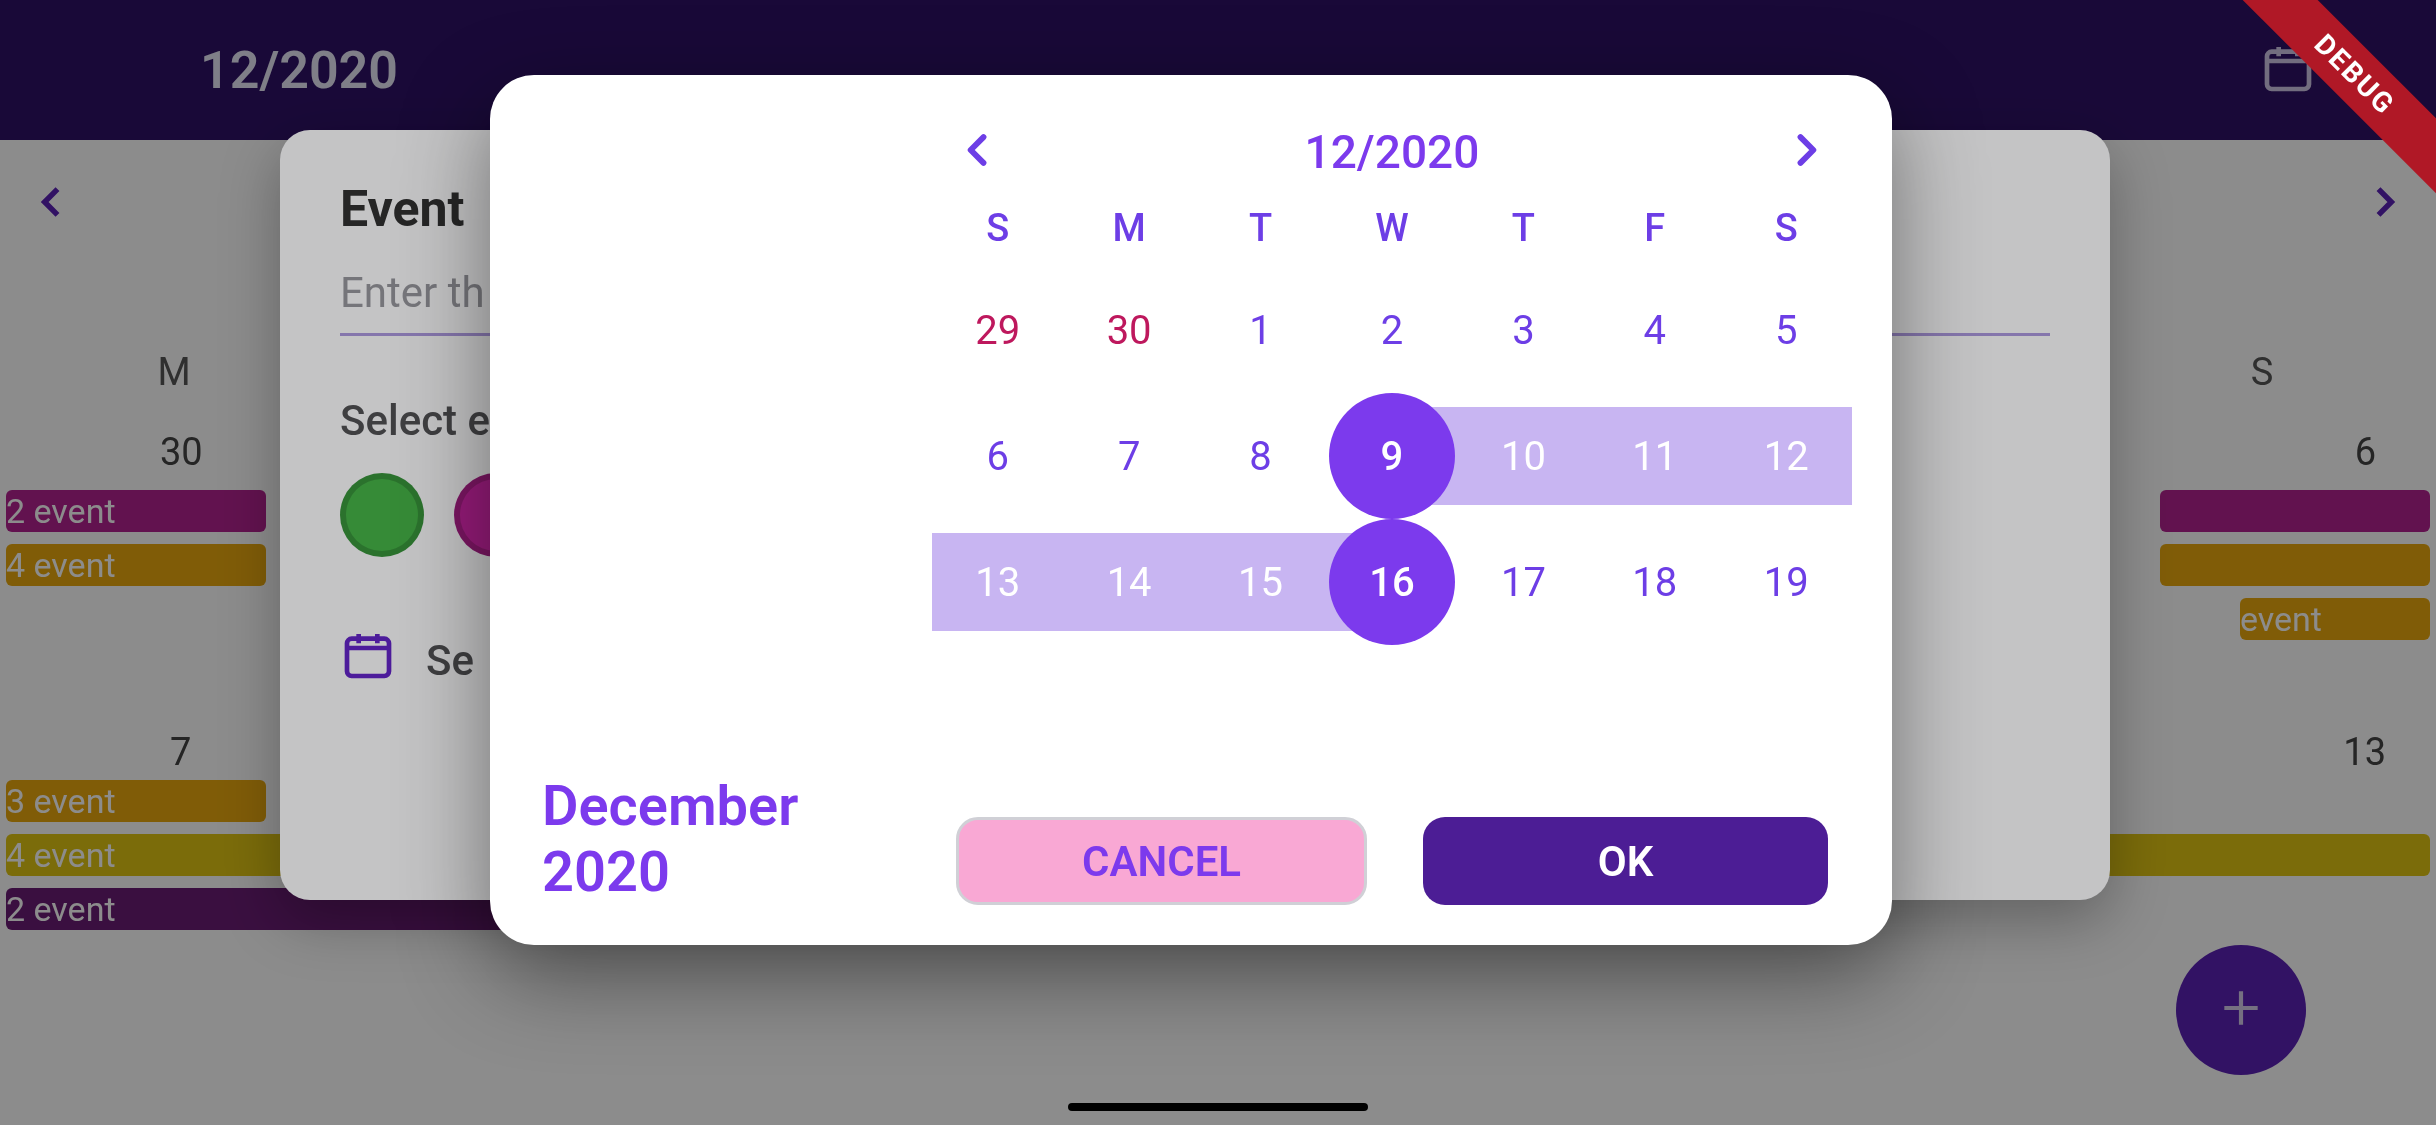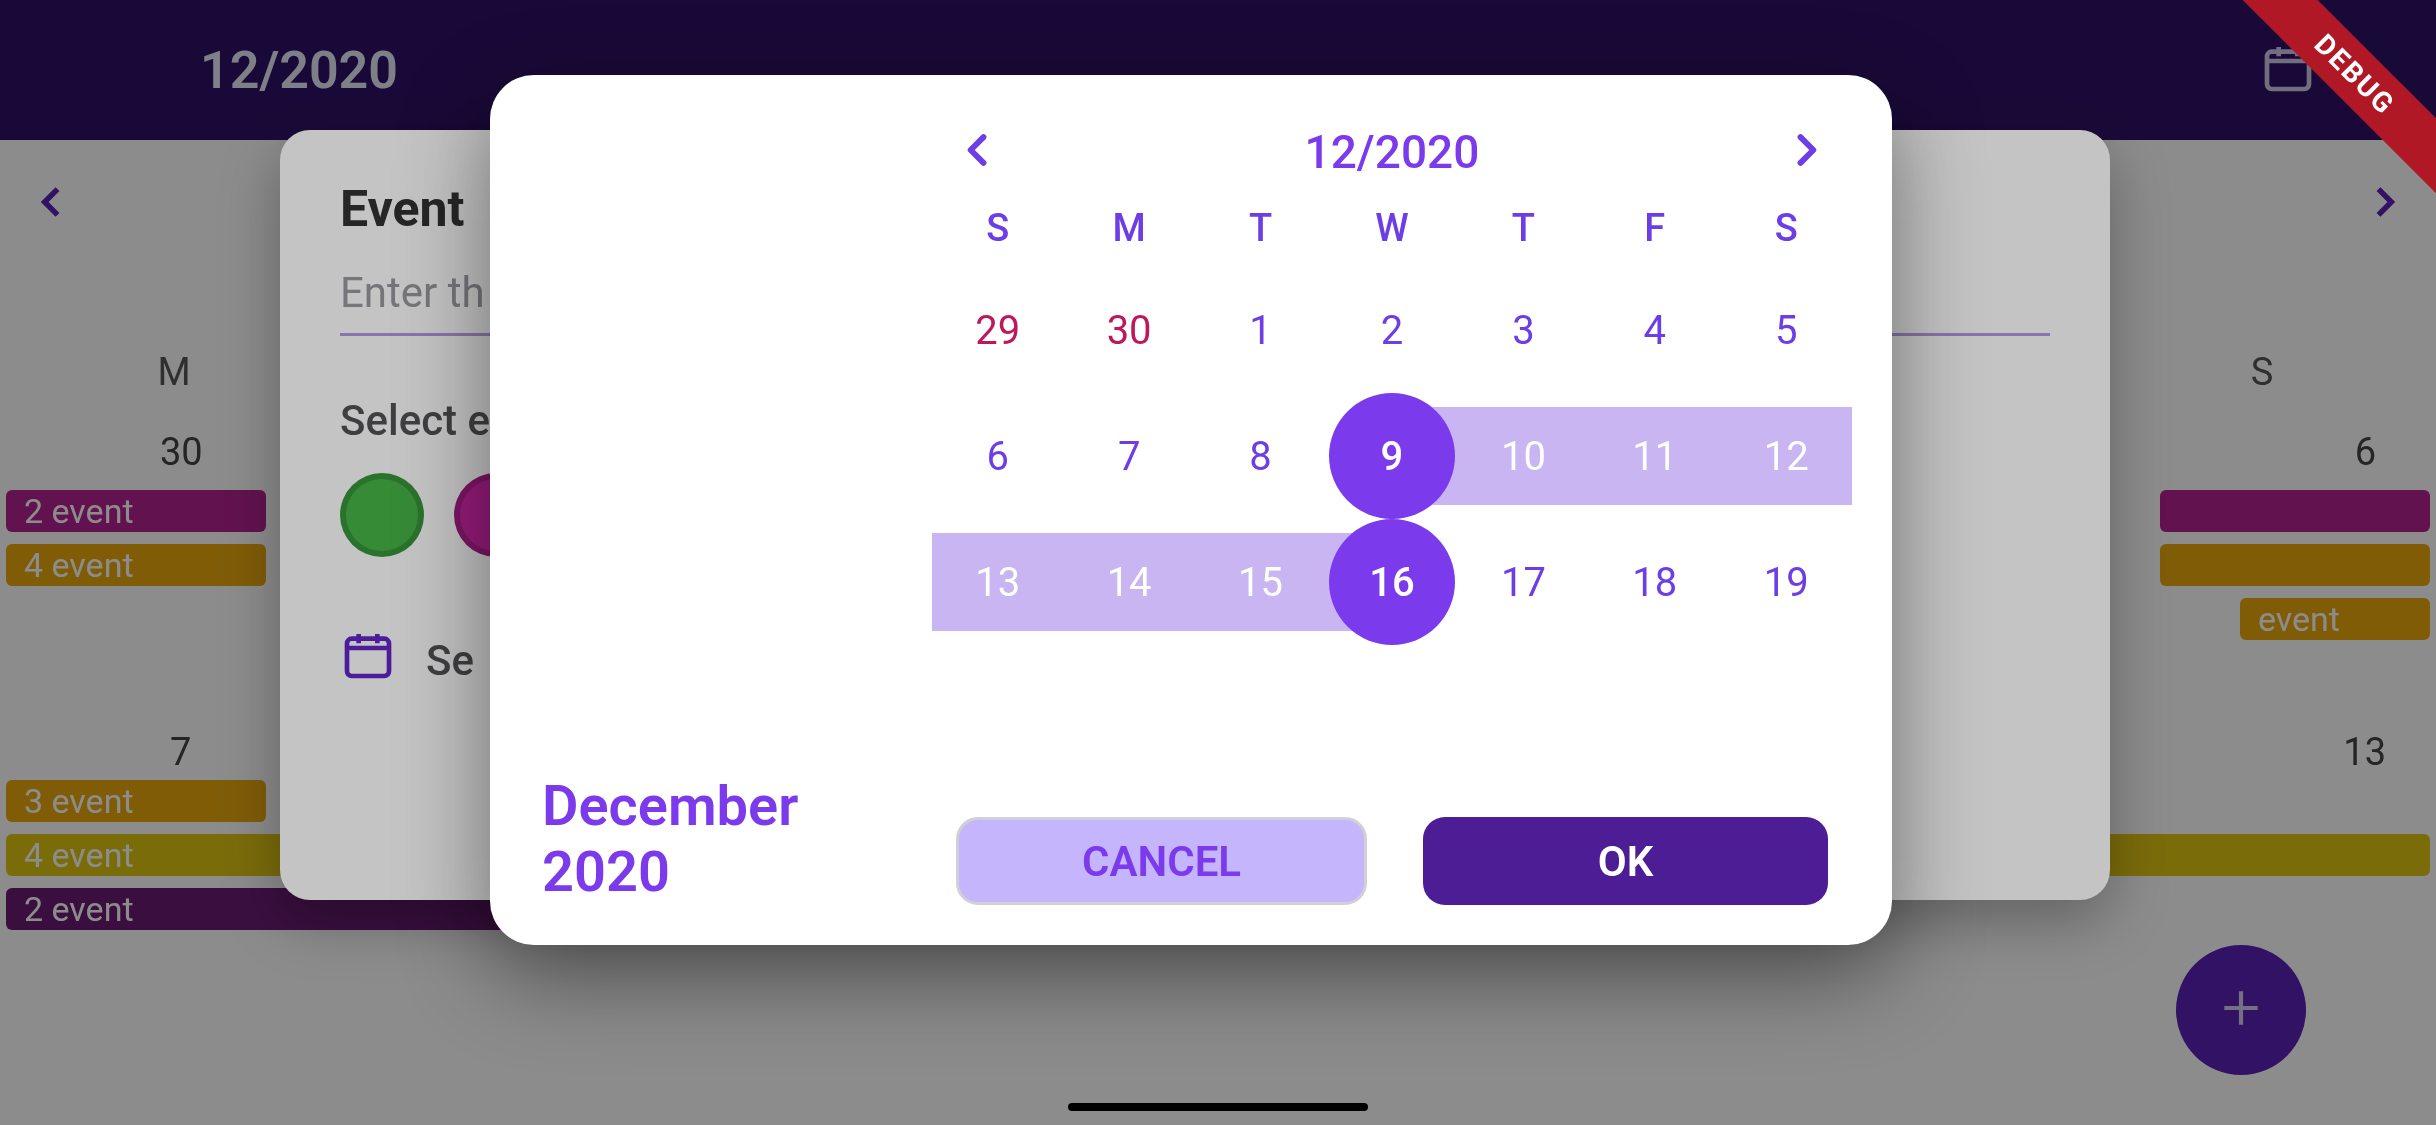--- a/index.html
+++ b/index.html
@@ -12,21 +12,21 @@
   .appbar-title { color: #e7e7f7; font-size: 52px; font-weight: 600; }
   .appbar-cal-icon svg { width: 56px; height: 56px; }
 
   .bg-cal { background: #fff; position: absolute; top: 140px; left: 0; right: 0; bottom: 0; }
   .bg-nav { position: absolute; top: 40px; left: 30px; right: 30px; display: flex; justify-content: space-between; }
   .bg-nav svg { width: 44px; height: 44px; }
   .bg-weekhead { position: absolute; top: 210px; left: 0; right: 0; display: flex; }
   .bg-weekhead div { flex: 1; text-align: center; font-size: 38px; color: #555; }
   .bg-row { position: absolute; left: 0; right: 0; height: 200px; }
   .bg-row .daynum { position: absolute; top: 10px; font-size: 38px; color: #444; }
-  .ev-bar { position: absolute; height: 42px; border-radius: 6px; color: #fff; font-size: 34px; padding-left: 18px; display: flex; align-items: center; }
+  .ev-bar { position: absolute; height: 42px; border-radius: 6px; color: #fff; font-size: 34px; display: flex; align-items: center; }
 
   .fab { position: absolute; right: 130px; bottom: 50px; width: 130px; height: 130px; border-radius: 65px; background: #5b21b6; display:flex; align-items:center; justify-content:center; }
   .fab svg { width: 50px; height: 50px; }
   .homebar { position:absolute; bottom:14px; left:50%; transform:translateX(-50%); width:300px; height:8px; border-radius:4px; background:#000; }
 
   
   .evt-dialog { position:absolute; left:280px; top:130px; width:1830px; height:770px; background:#e6e6e8; border-radius:30px; padding:50px 60px; filter: brightness(0.85); box-shadow: 0 20px 60px rgba(0,0,0,.3); }
   .evt-title { font-size:50px; font-weight:700; color:#2d2d2d; }
   .evt-input { margin-top:30px; font-size:42px; color:#8a8a8f; border-bottom:3px solid #9c8bca; padding-bottom:16px; }
   .evt-select { margin-top:60px; font-size:42px; color:#4a4a4d; font-weight:500; }
@@ -50,21 +50,21 @@
   .g-row { display:flex; height:126px; position:relative; }
   .g-cell { flex:1; display:flex; align-items:center; justify-content:center; font-size:40px; color:#6d3ee6; position:relative; z-index:2; cursor:pointer; }
   .g-cell.prev { color:#be185d; }
   .g-cell.in-range { color:#fff; }
   .range-bg { position:absolute; top:14px; height:98px; background:#c8b5f2; z-index:1; }
   .endpoint { position:absolute; width:126px; height:126px; border-radius:63px; background:#7c3aed; z-index:1; top:0; }
   .endpoint + .g-cell-overlay, .g-cell.sel { color:#fff; font-weight:500; }
 
   .picker-actions { display:flex; gap:56px; padding: 14px 24px 0 24px; }
   .btn { flex:1; height:88px; border-radius:22px; font-size:42px; font-weight:600; display:flex; align-items:center; justify-content:center; cursor:pointer; }
-  .btn-cancel { border:3px solid #d0d0d6; color:#7c3aed; background:#c4b5fd; }
+  .btn-cancel { border:3px solid #d0d0d6; color:#7c3aed; background:#f9a8d4; }
   .btn-ok { background:#4c1d95; color:#fff; }
 
   
   .debug { position:absolute; top:0; right:0; width:260px; height:260px; overflow:hidden; pointer-events:none; }
   .debug-ribbon { position:absolute; top:48px; right:-88px; transform:rotate(45deg); background:#b01826; color:#fff; font-weight:700; font-size:28px; letter-spacing:2px; padding:10px 120px; }
 </style>
 </head>
 <body>
 
 <div class="bg-layer">

